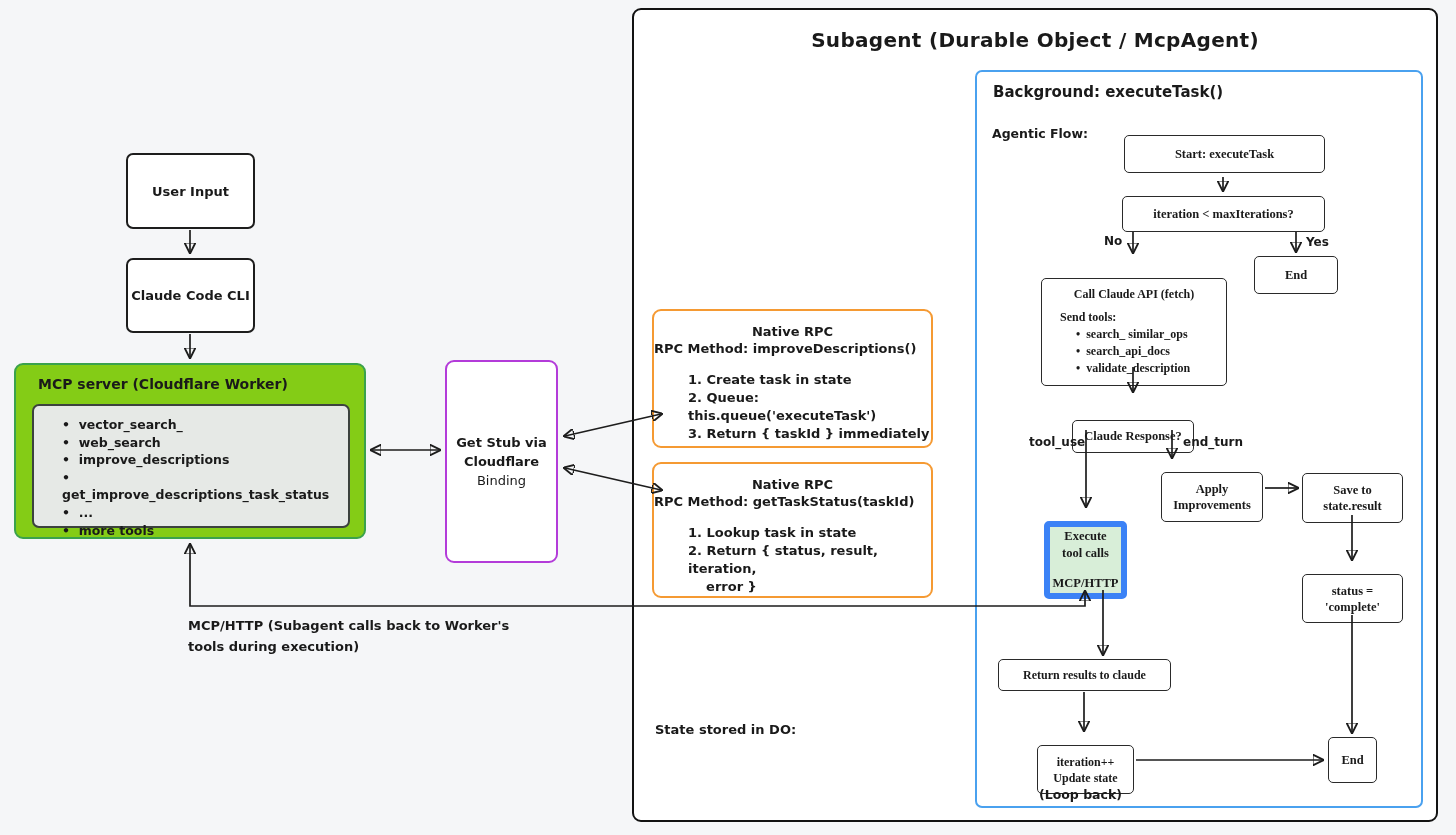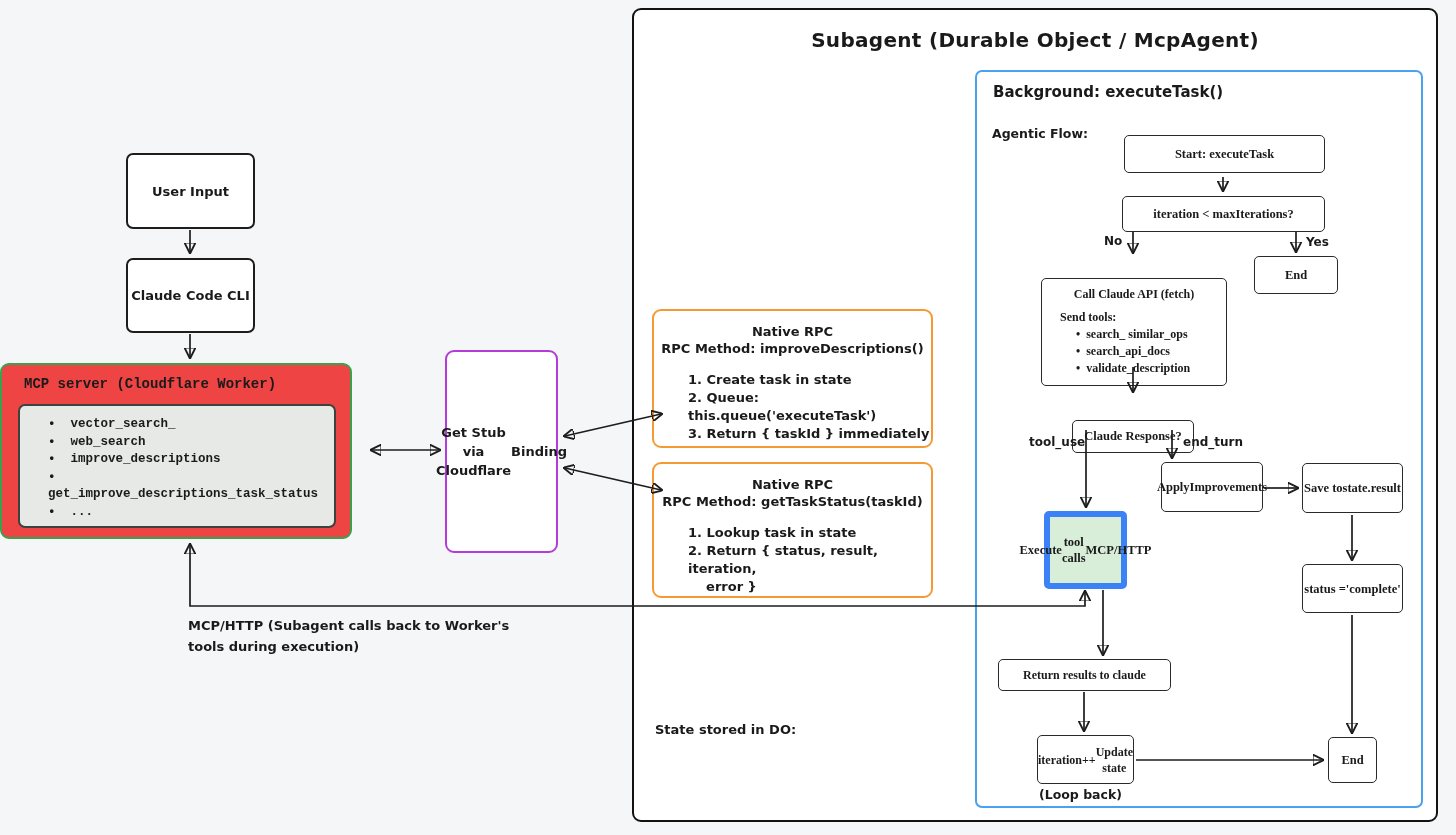--- a/index.html
+++ b/index.html
@@ -21,21 +21,21 @@
   }
   .flowbox {
     position:absolute;
     background:#ffffff;
     border:1.8px solid #2a2a2a;
     border-radius:5px;
     display:flex; align-items:center; justify-content:center;
     font-size:12.5px; font-weight:700; text-align:center;font-family:Liberation Serif, serif;
   }
   .centered { display:flex; align-items:center; justify-content:center; text-align:center; }
-  .col-centered { display:flex; flex-direction:row; align-items:center; justify-content:center; text-align:center; }
+  .col-centered { display:flex; flex-direction:column; align-items:center; justify-content:center; text-align:center;margin-top:10px; }
 
   .label { position:absolute; font-weight:700; }
   .line { white-space:pre-wrap; min-height:1.15em; }
 
   
   #subagent-box {
     position:absolute; left:632px; top:8px; width:806px; height:814px;
     background:#ffffff; border:2.6px solid #121212; border-radius:9px;
   }
   #subagent-title {
@@ -47,48 +47,48 @@
     border:2.6px solid #4aa1ef; border-radius:7px; background:#ffffff;
   }
   #background-title { left:993px; top:83px; font-size:15px; }
   #agentic-flow-label { left:992px; top:126px; font-size:12.5px; }
 
   
   #user-input-box { left:126px; top:153px; width:129px; height:76px; font-size:13px; font-weight:700; }
   #claude-cli-box { left:126px; top:258px; width:129px; height:75px; font-size:13px; font-weight:700; }
 
   #mcp-box {
-    position:absolute; left:0; top:363px; width:352px; height:176px;
-    background:#ef4444; border:2.4px solid #3aa24c; border-radius:9px;font-family:Liberation Mono, monospace;
+    position:absolute; left:14px; top:363px; width:352px; height:176px;
+    background:#84cc16; border:2.4px solid #3aa24c; border-radius:9px;
   }
   #mcp-title { position:absolute; left:22px; top:11px; font-size:14px; font-weight:700; }
   #mcp-tools-box {
     position:absolute; left:16px; top:39px; width:318px; height:124px;
     background:#e6e9e6; border:2px solid #3c423e; border-radius:7px;
     padding:10px 8px 6px 28px;
     font-size:12.5px; font-weight:700; line-height:17.6px;
   }
   .bullets .line::before { content:"•  "; }
 
   #stub-box {
     position:absolute; left:445px; top:350px; width:113px; height:203px;
     background:#ffffff; border:2.4px solid #b33bd9; border-radius:9px;
     font-size:13px; font-weight:600; line-height:19px;
   }
-  #stub-box .bold-line { font-weight:700;text-align:center; }
+  #stub-box .bold-line { font-weight:400;text-align:center; }
 
   .rpc-box {
     position:absolute; left:652px; width:281px;
     background:#ffffff; border:2.4px solid #f59a33; border-radius:9px;
     padding-top:13px; font-size:13px; font-weight:700;
   }
   #rpc-box-1 { top:309px; height:139px; }
   #rpc-box-2 { top:462px; height:136px; }
   .rpc-title { text-align:center; }
-  .rpc-method { text-align:center; margin-top:2px; }
+  .rpc-method { text-align:left; margin-top:2px; }
   .rpc-steps { margin:15px 0 0 34px; line-height:18px; }
 
   #callback-caption { left:188px; top:615px; font-size:13px; line-height:21px; font-weight:700; }
 
   
   #start-box      { left:1124px; top:135px; width:201px; height:38px; }
   #condition-box  { left:1122px; top:196px; width:203px; height:36px; }
   #end-top-box    { left:1254px; top:256px; width:84px;  height:38px; }
   #call-api-box   { left:1041px; top:258px; width:186px; height:108px; font-size:12px; font-weight:700; }
   #call-api-title { text-align:center; margin-top:8px; }
@@ -136,20 +136,21 @@
   </div>
 
   <div id="mcp-box">
     <div id="mcp-title">MCP server (Cloudflare Worker)</div>
     <div id="mcp-tools-box" class="bullets">
         <div class="line">vector_search_</div>
         <div class="line">web_search</div>
         <div class="line">improve_descriptions</div>
         <div class="line">get_improve_descriptions_task_status</div>
         <div class="line">...</div>
+        <div class="line">more tools</div>
       </div>
   </div>
 
   <div id="stub-box" class="col-centered">
     <div>
         <div class="line">Get Stub via</div>
         <div class="line">Cloudflare</div>
       </div>
     <div class="bold-line">Binding</div>
   </div>

